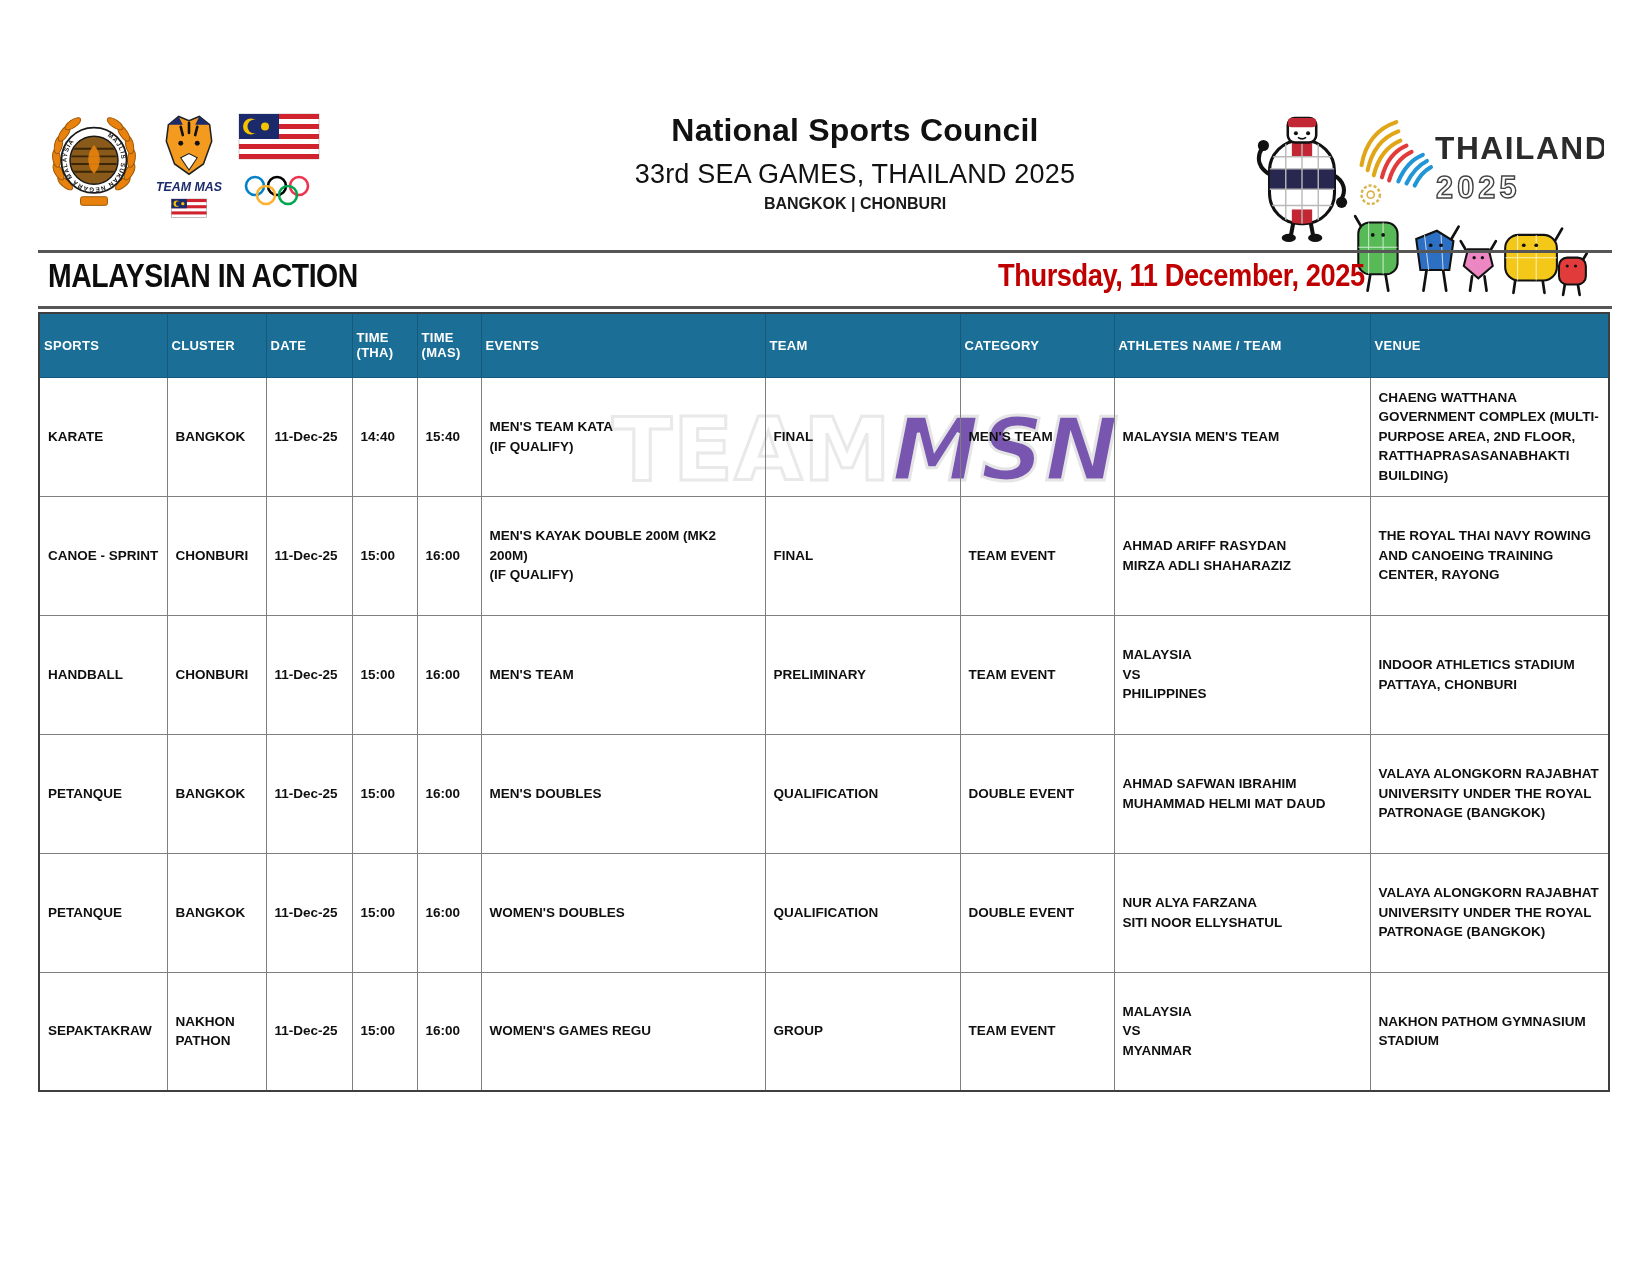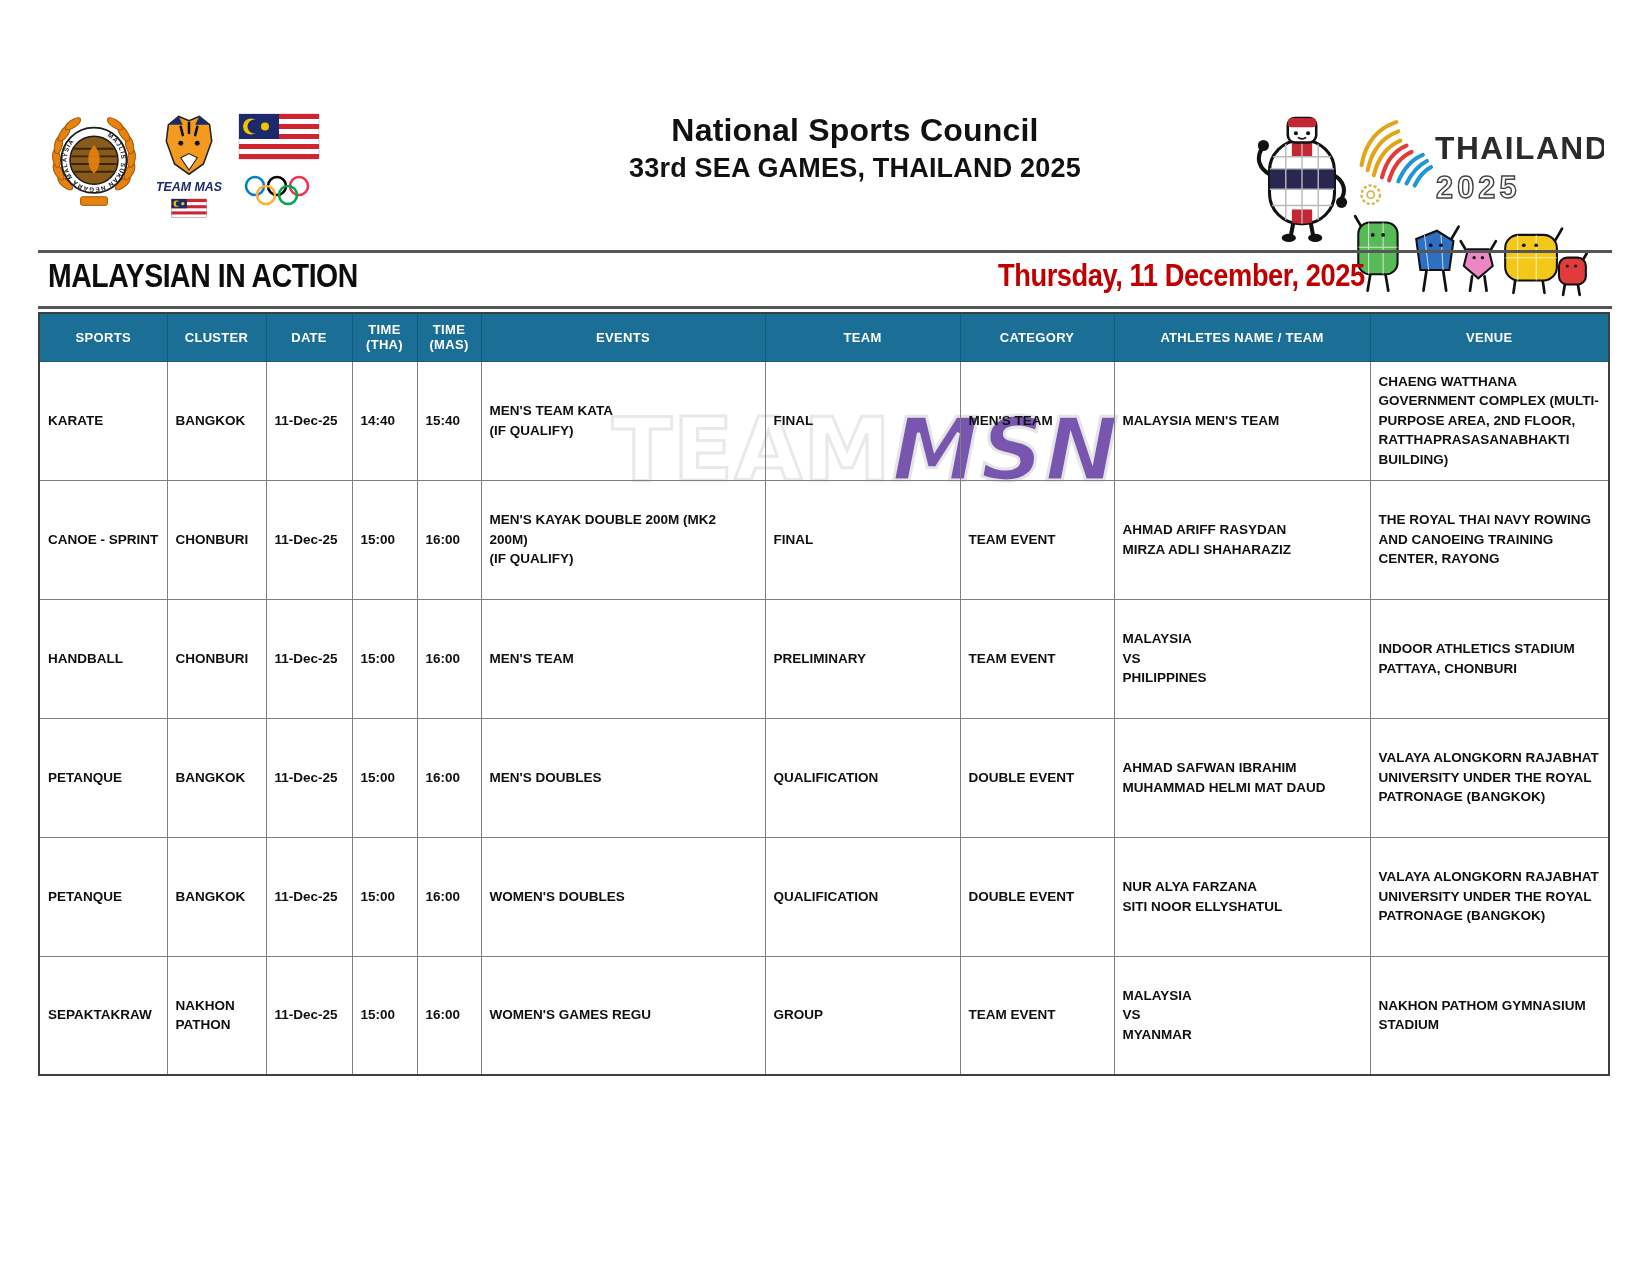--- a/index.html
+++ b/index.html
@@ -8,21 +8,21 @@
     width:1650px; height:1275px; background:#ffffff;
     font-family:"Liberation Sans", sans-serif;
     position:relative; overflow:hidden;
   }
   .abs { position:absolute; }
 
   
   .logos-left { left:46px; top:110px; width:330px; height:130px; display:flex; gap:14px; align-items:flex-start; }
   .center-head { left:525px; top:112px; width:660px; text-align:center; color:#111; }
   .center-head .org   { font-size:32px; font-weight:bold; letter-spacing:0.2px; }
-  .center-head .event { font-size:27px; font-weight:bold; letter-spacing:0.2px; margin-top:4px; }
+  .center-head .event { font-size:27px; font-weight:normal; letter-spacing:0.2px; margin-top:10px; }
   .center-head .dates { font-size:18px; font-weight:500; margin-top:7px; color:#1a1a1a; }
   .center-head .cities{ font-size:16px; font-weight:600; margin-top:5px; color:#1a1a1a; }
 
   .mascot-main { left:1250px; top:112px; }
   .thailand-logo { left:1352px; top:114px; }
   .mascots-row { left:1352px; top:208px; }
 
   
   .rule { left:38px; width:1574px; height:3px; background:#565656; }
   .rule-top { top:250px; }
@@ -43,21 +43,21 @@
     white-space:nowrap; pointer-events:none;
   }
   .watermark .wm1 { color:transparent; -webkit-text-stroke:3px #e2e2e2; }
   .watermark .wm2 { color:#4c1d95;font-style:italic; -webkit-text-stroke:3px #dddddd; }
 
   
   .sched-wrap { left:38px; top:312px; z-index:1; }
   table.sched { border-collapse:collapse; table-layout:fixed; width:1572px; border:2px solid #3f3f3f; background:transparent; }
   table.sched th {
     background:#1b6e96; color:#ffffff; font-size:13px; font-weight:bold;
-    border:1px solid #155a7c; height:48px; text-align:center; vertical-align:middle;
+    border:1px solid #155a7c; height:64px; text-align:left; vertical-align:middle;
     white-space:pre-line; letter-spacing:0.3px; padding:2px 4px;
   }
   table.sched td {
     border:1px solid #7f7f7f; height:119px; text-align:left; vertical-align:middle;
     font-size:13.5px; font-weight:bold; color:#0f0f0f; line-height:1.45;
     white-space:pre-line; padding:4px 8px; background:transparent;
   }
   svg { display:block; }
 </style>
 </head>
@@ -144,20 +144,21 @@
       <circle cx="63" cy="76" r="9" stroke="#ee334e"></circle>
       <circle cx="30" cy="85" r="9" stroke="#fcb131"></circle>
       <circle cx="52" cy="85" r="9" stroke="#00a651"></circle>
     </g>
   </svg>
 </div>
 
 <div class="abs center-head">
   <div class="org">National Sports Council</div>
   <div class="event">33rd SEA GAMES, THAILAND 2025</div>
+  <div class="cities">BANGKOK | CHONBURI</div>
 </div>
 
 <svg class="abs mascot-main" width="104" height="132" viewBox="0 0 100 130">
   <g stroke="#111" stroke-width="4" stroke-linecap="round" fill="none">
     <line x1="42" y1="106" x2="39" y2="122"></line>
       <line x1="58" y1="106" x2="61" y2="122"></line>
     <path d="M19,62 C8,56 4,46 11,35"></path>
       <path d="M81,62 C92,68 94,78 88,87"></path>
   </g>
   <ellipse cx="37" cy="124" rx="7" ry="4" fill="#111"></ellipse>

